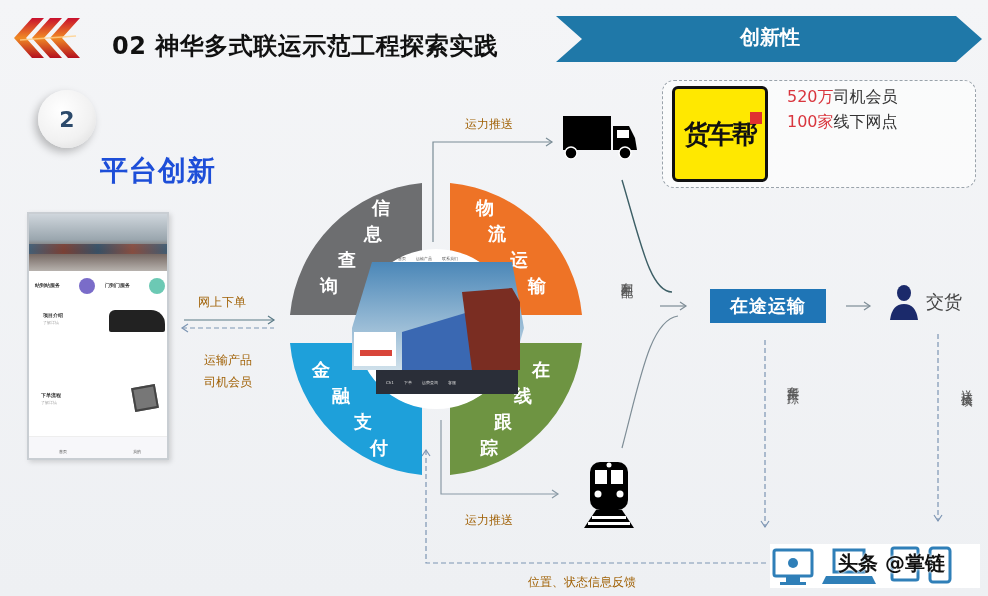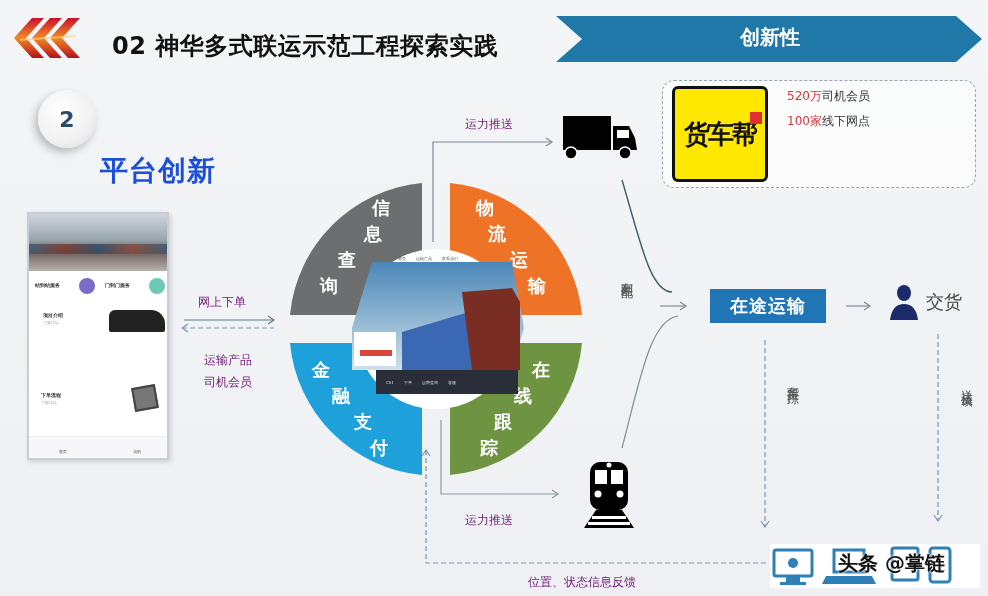--- a/index.html
+++ b/index.html
@@ -37,32 +37,32 @@
   .phone-banner { position: absolute; left: 0; top: 0; width: 100%; height: 57px;
     background: linear-gradient(180deg, #cfd6dc 0%, #9aa6ae 45%, #6a5b55 65%, #b7b2ae 100%); }
   .phone-banner .stripe { position:absolute; left:0; top:30px; width:100%; height:10px; background: linear-gradient(90deg,#3c5d78,#7b3a2e,#2f4d66,#8a4a3c,#3a5a74); opacity:.85; }
   .phone-row { position: absolute; left: 0; width: 100%; font-size: 5px; color: #333; }
   .phone-row .lbl { position: absolute; font-weight: bold; }
   .phone-row .sub { position: absolute; color: #aaa; font-size: 4px; }
   .circle-ic { position: absolute; width: 16px; height: 16px; border-radius: 50%; }
   .phone-tabbar { position: absolute; left: 0; bottom: 0; width: 100%; height: 22px; background: #f7f7fa; border-top: 1px solid #eee; }
   .phone-tabbar span { position: absolute; font-size: 4px; color: #555; }
 
-  .small-label { font-size: 12px; color: #701a75; white-space: nowrap; }
+  .small-label { font-size: 12px; color: #a16207; white-space: nowrap; }
 
   
   .wheel { left: 285px; top: 178px; width: 302px; height: 302px; }
   .center-img { left: 352px; top: 262px; width: 172px; height: 132px; }
 
   
   .info-box { left: 662px; top: 80px; width: 314px; height: 108px; border: 1.5px dashed #9aa3ab; border-radius: 12px; background: rgba(255,255,255,0.6); }
   .hcb-logo { left: 672px; top: 86px; width: 96px; height: 96px; background: #ffe800; border-radius: 6px; border: 3px solid #111;
     display:flex; align-items:center; justify-content:center; font-size: 26px; font-weight: bold; color:#111; letter-spacing:-2px; }
   .hcb-flag { left: 750px; top: 112px; width: 12px; height: 12px; background: #e03131; }
-  .stats { left: 787px; top: 84px; font-size: 12px; color: #333; line-height: 25px; white-space: nowrap; }
+  .stats { left: 787px; top: 84px; font-size: 16px; color: #333; line-height: 25px; white-space: nowrap; }
   .stats .hl { color: #d9363e; }
 
   .transit-box { left: 710px; top: 289px; width: 116px; height: 34px; background: #1f75b6;
     color: #fff; font-size: 18px; font-weight: bold; display: flex; align-items: center; justify-content: center; letter-spacing: 1px; }
   .deliver-label { left: 926px; top: 290px; font-size: 18px; color: #444; }
   .vlabel { writing-mode: vertical-rl; text-orientation: upright; font-size: 12px; color: #555; letter-spacing: 2px; }
 
   .devices { left: 770px; top: 544px; width: 210px; height: 44px; background: #fff; }
   .watermark { left: 838px; top: 550px; font-size: 20px; color: #111; font-weight: bold; white-space: nowrap; text-shadow: 0 0 2px #fff, 0 0 3px #fff; }
 </style>

